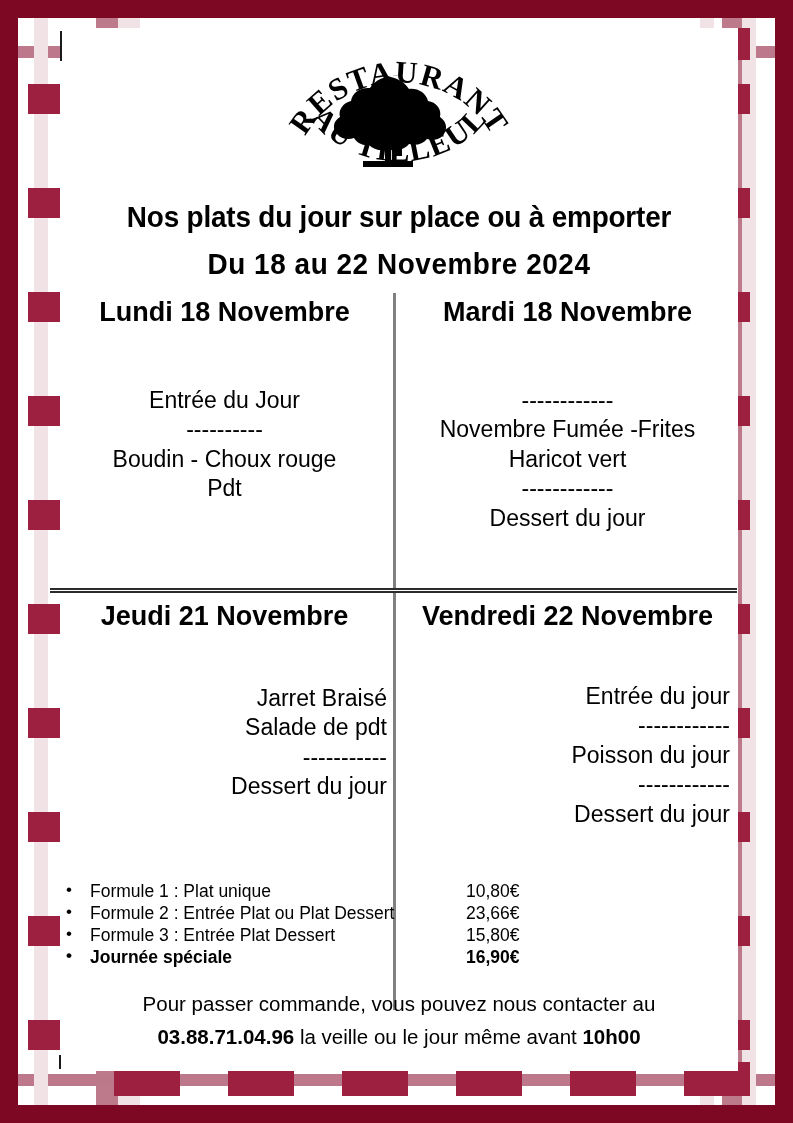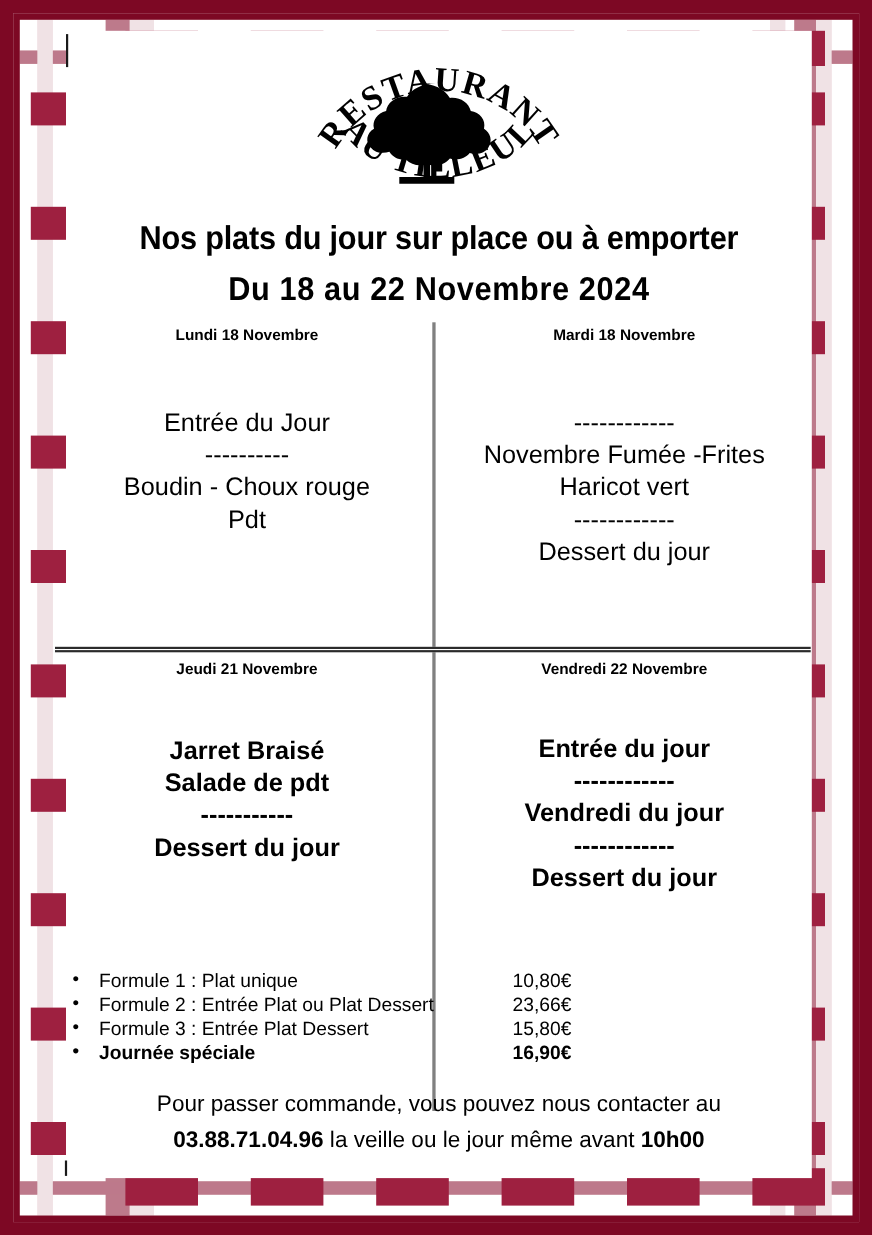--- a/index.html
+++ b/index.html
@@ -135,31 +135,31 @@
     position: absolute;
     width: 325px;
     text-align: center;
   }
   .daycell.c1 { left: 2px; }
   .daycell.c2 { left: 345px; }
   .daycell.r1 { top: 268px; }
   .daycell.r2 { top: 572px; }
 
   .day-title {
-    font-size: 14px;
+    font-size: 27px;
     font-weight: bold;
     line-height: 1.25;
     margin: 0;
   }
   .day-body {
     margin-top: 56px;
     font-size: 23px;
     line-height: 1.28;
   }
-  .day-body.bold { font-weight: bold; }
+  .day-body.bold { font-weight: normal; text-align: right; }
   .day-body .ln { display: block; }
   .day-body .sep { display: block; letter-spacing: 0px; }
 
   
   .daycell.c2.r2 .day-body { margin-top: 48px; }
   .daycell.c1.r2 .day-body { margin-top: 50px; }
   .daycell.c2.r1 .day-body { margin-top: 56px; }
 
   
   .formulas {
@@ -366,21 +366,21 @@
           <span class="sep">-----------</span>
           <span class="ln">Dessert du jour</span>
         </div>
     </div>
 
     <div class="daycell c2 r2">
       <div class="day-title">Vendredi 22 Novembre</div>
       <div class="day-body bold" id="body-3">
           <span class="ln">Entrée du jour</span>
           <span class="sep">------------</span>
-          <span class="ln">Vendredi du jour</span>
+          <span class="ln">Poisson du jour</span>
           <span class="sep">------------</span>
           <span class="ln">Dessert du jour</span>
         </div>
     </div>
 
     <div class="formulas" id="formula-list">
         <div class="formula-row">
           <span class="bullet">•</span>
           <span class="flabel">Formule 1 : Plat unique</span>
           <span class="fprice">10,80€</span>

